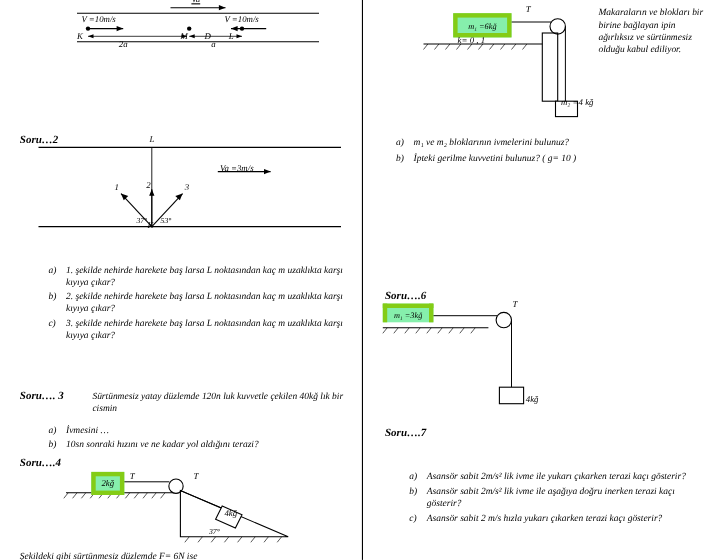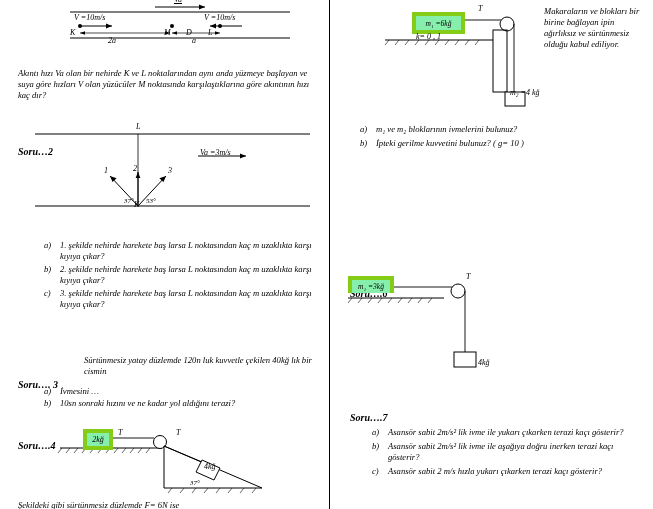--- a/index.html
+++ b/index.html
@@ -10,21 +10,21 @@
     color:#000;
     position:relative;
     overflow:hidden;
   }
   .page{position:absolute;inset:0;}
   .col-divider{
     position:absolute;left:329px;top:0;width:1px;height:509px;background:#000;
   }
   .txt{position:absolute;font-style:italic;font-size:8.6px;line-height:11px;}
   .ul{text-decoration:underline;}
-  .q-head{position:absolute;font-weight:bold;font-style:italic;font-size:10px;margin-top:24px;}
+  .q-head{position:absolute;font-weight:bold;font-style:italic;font-size:10px;}
   svg{position:absolute;overflow:visible;}
   .lbl{position:absolute;font-style:italic;font-size:8px;}
   .lbl-sm{position:absolute;font-style:italic;font-size:7px;}
   .itemrow{display:flex;gap:4px;}
   .itemlab{width:12px;flex:none;}
   .itemtxt{flex:1;}
   .box{position:absolute;border:4px solid #84cc16;background:#86efac;display:flex;align-items:center;justify-content:center;font-style:italic;font-size:8px;}
   .wrap{position:absolute;}
 </style>
 </head>
@@ -61,21 +61,20 @@
   <div class="lbl ul" style="left:174px;top:-5px;">Va</div>
   <div class="lbl" style="left:74px;top:13px;">V =10m/s</div>
   <div class="lbl" style="left:204px;top:13px;">V =10m/s</div>
   <div class="lbl" style="left:70px;top:28px;">K</div>
   <div class="lbl" style="left:164px;top:28px;">M</div>
   <div class="lbl" style="left:186px;top:28px;">D</div>
   <div class="lbl" style="left:208px;top:28px;">L</div>
   <div class="lbl" style="left:108px;top:36px;">2a</div>
   <div class="lbl" style="left:192px;top:36px;">a</div>
 
-  <div class="txt" style="left:18px;top:68px;width:300px;">Akıntı hızı Va olan bir nehirde K ve L noktalarından aynı anda yüzmeye başlayan ve suya göre hızları V olan yüzücüler M noktasında karşılaştıklarına göre akıntının hızı kaç dır?</div>
 
   <div class="q-head" style="left:18px;top:122px;">Soru…2</div>
 
   <svg style="left:30px;top:128px;width:290px;height:82px;">
     <line x1="5" y1="6" x2="280" y2="6" stroke="#000" stroke-width="1"></line>
     <line x1="5" y1="78" x2="280" y2="78" stroke="#000" stroke-width="1"></line>
     <line x1="108" y1="6" x2="108" y2="78" stroke="#000" stroke-width="0.8"></line>
 
     <line x1="168" y1="28" x2="216" y2="28" stroke="#000" stroke-width="1"></line>
     <polygon points="216,28 210,25.6 210,30.4" fill="#000"></polygon>

